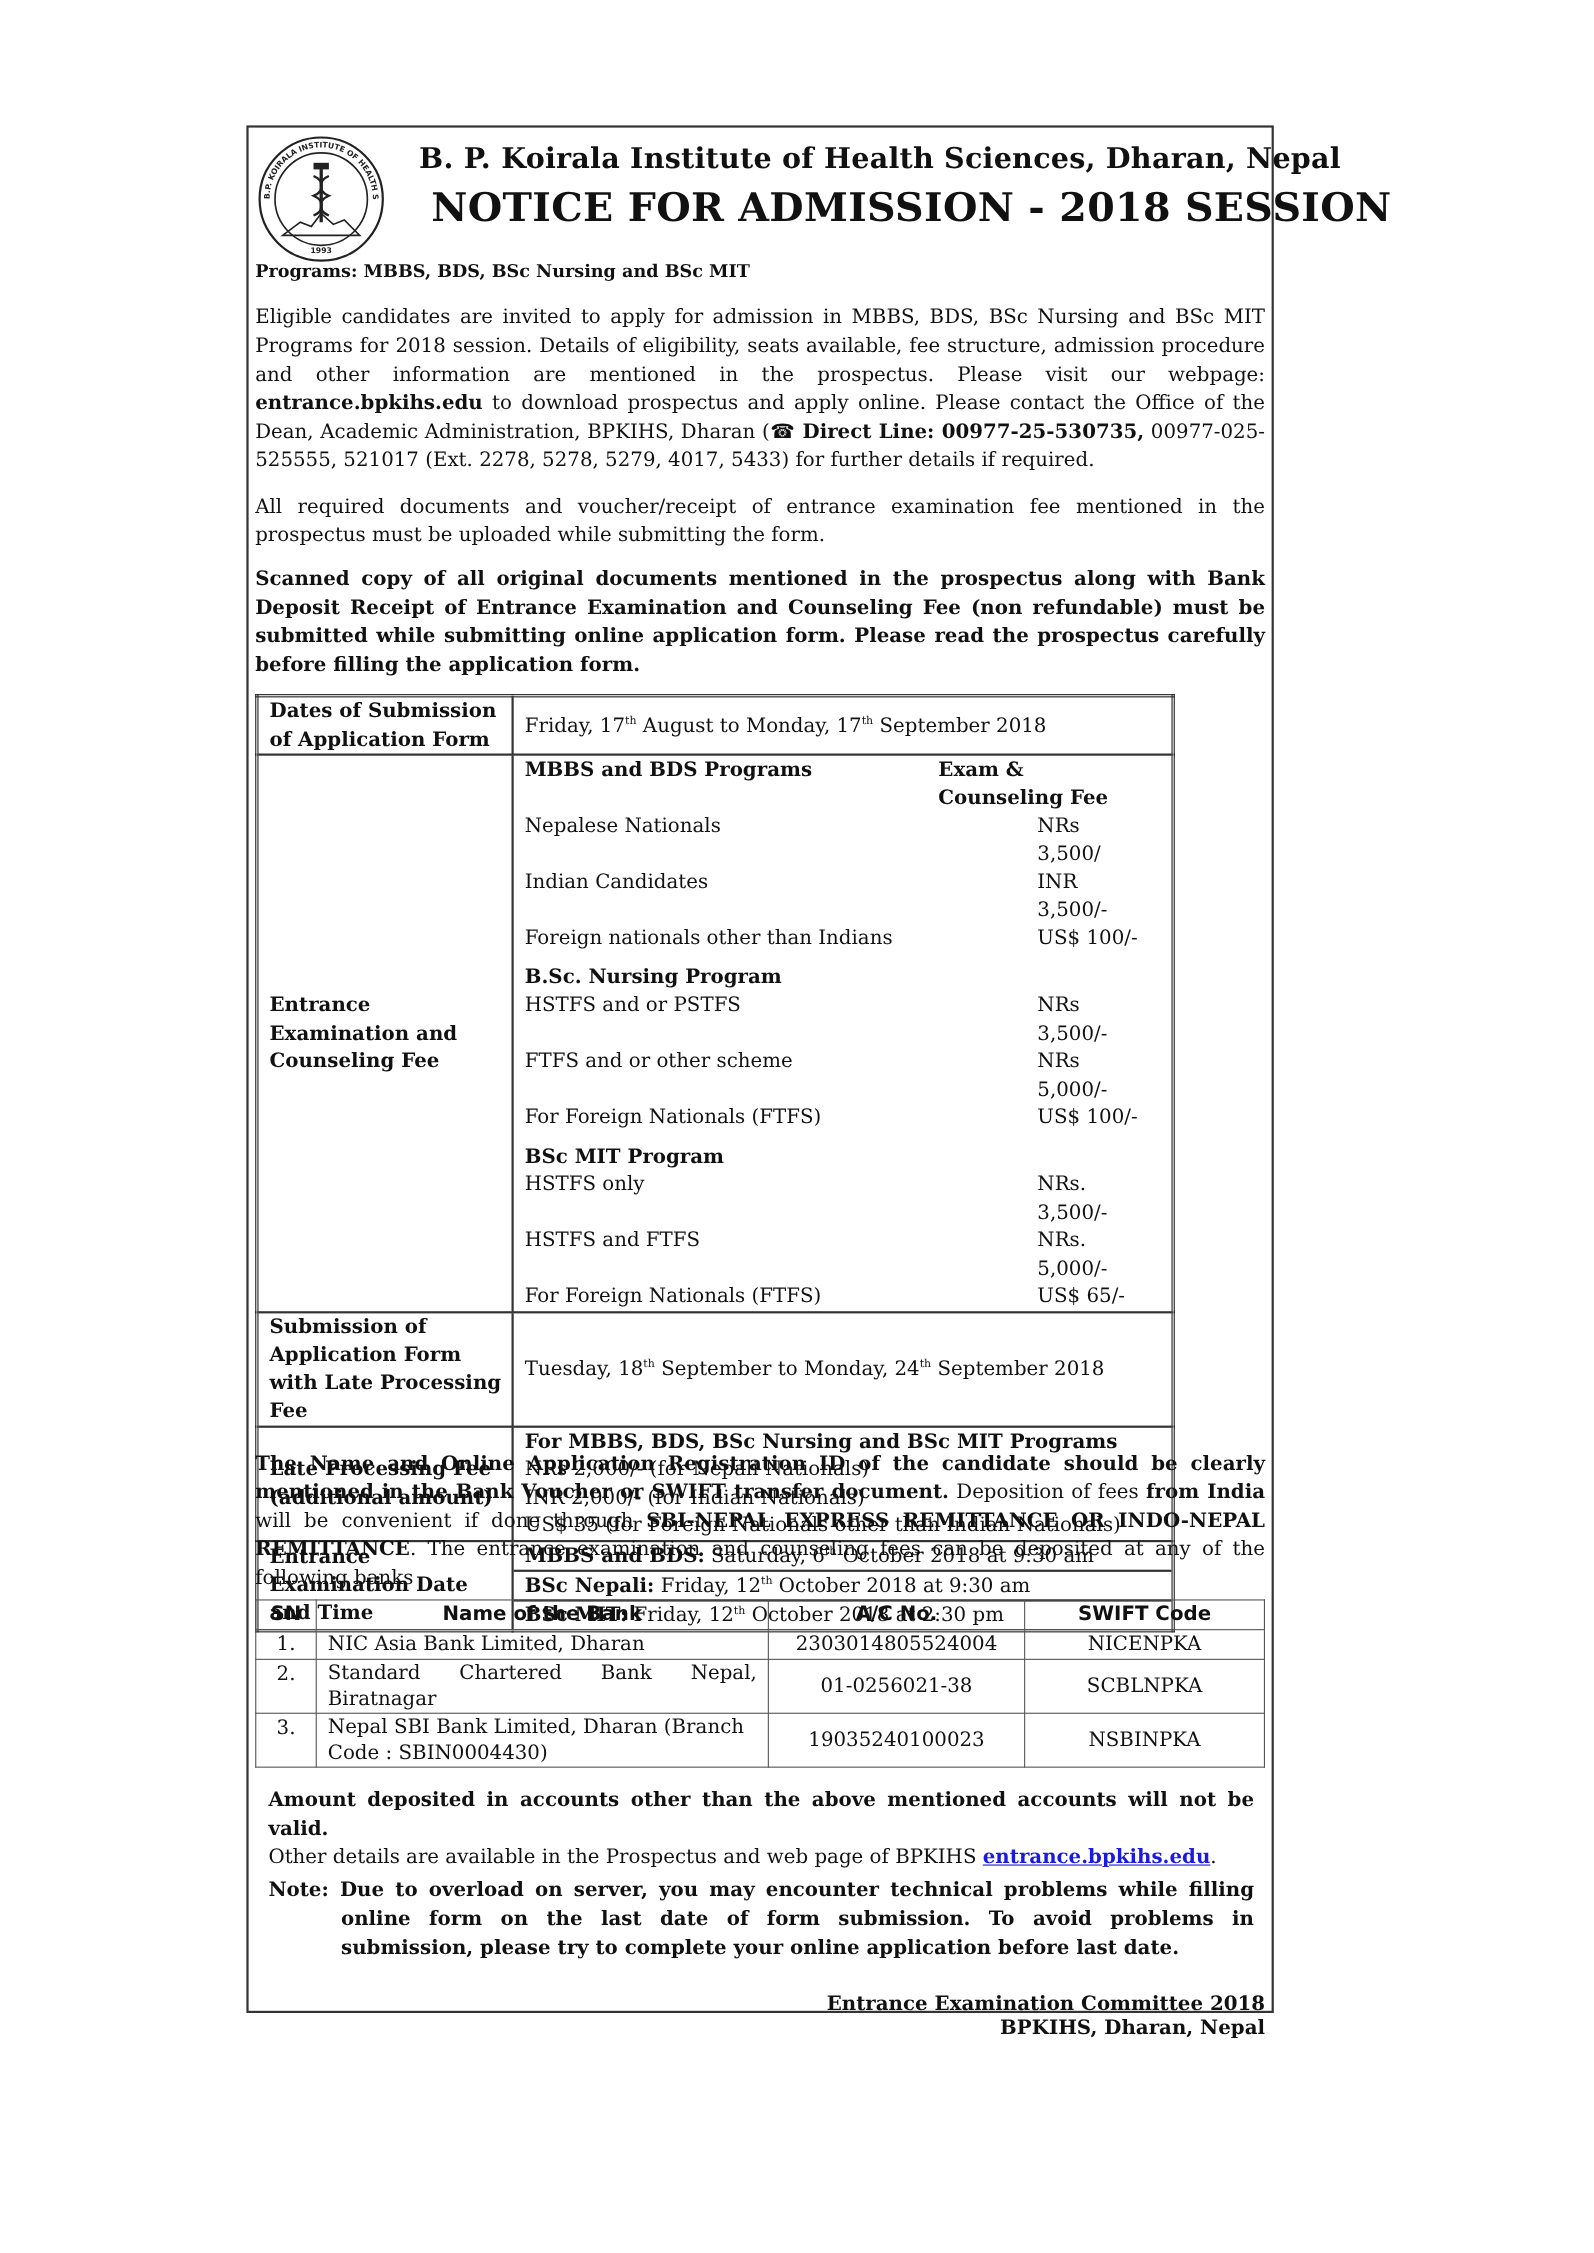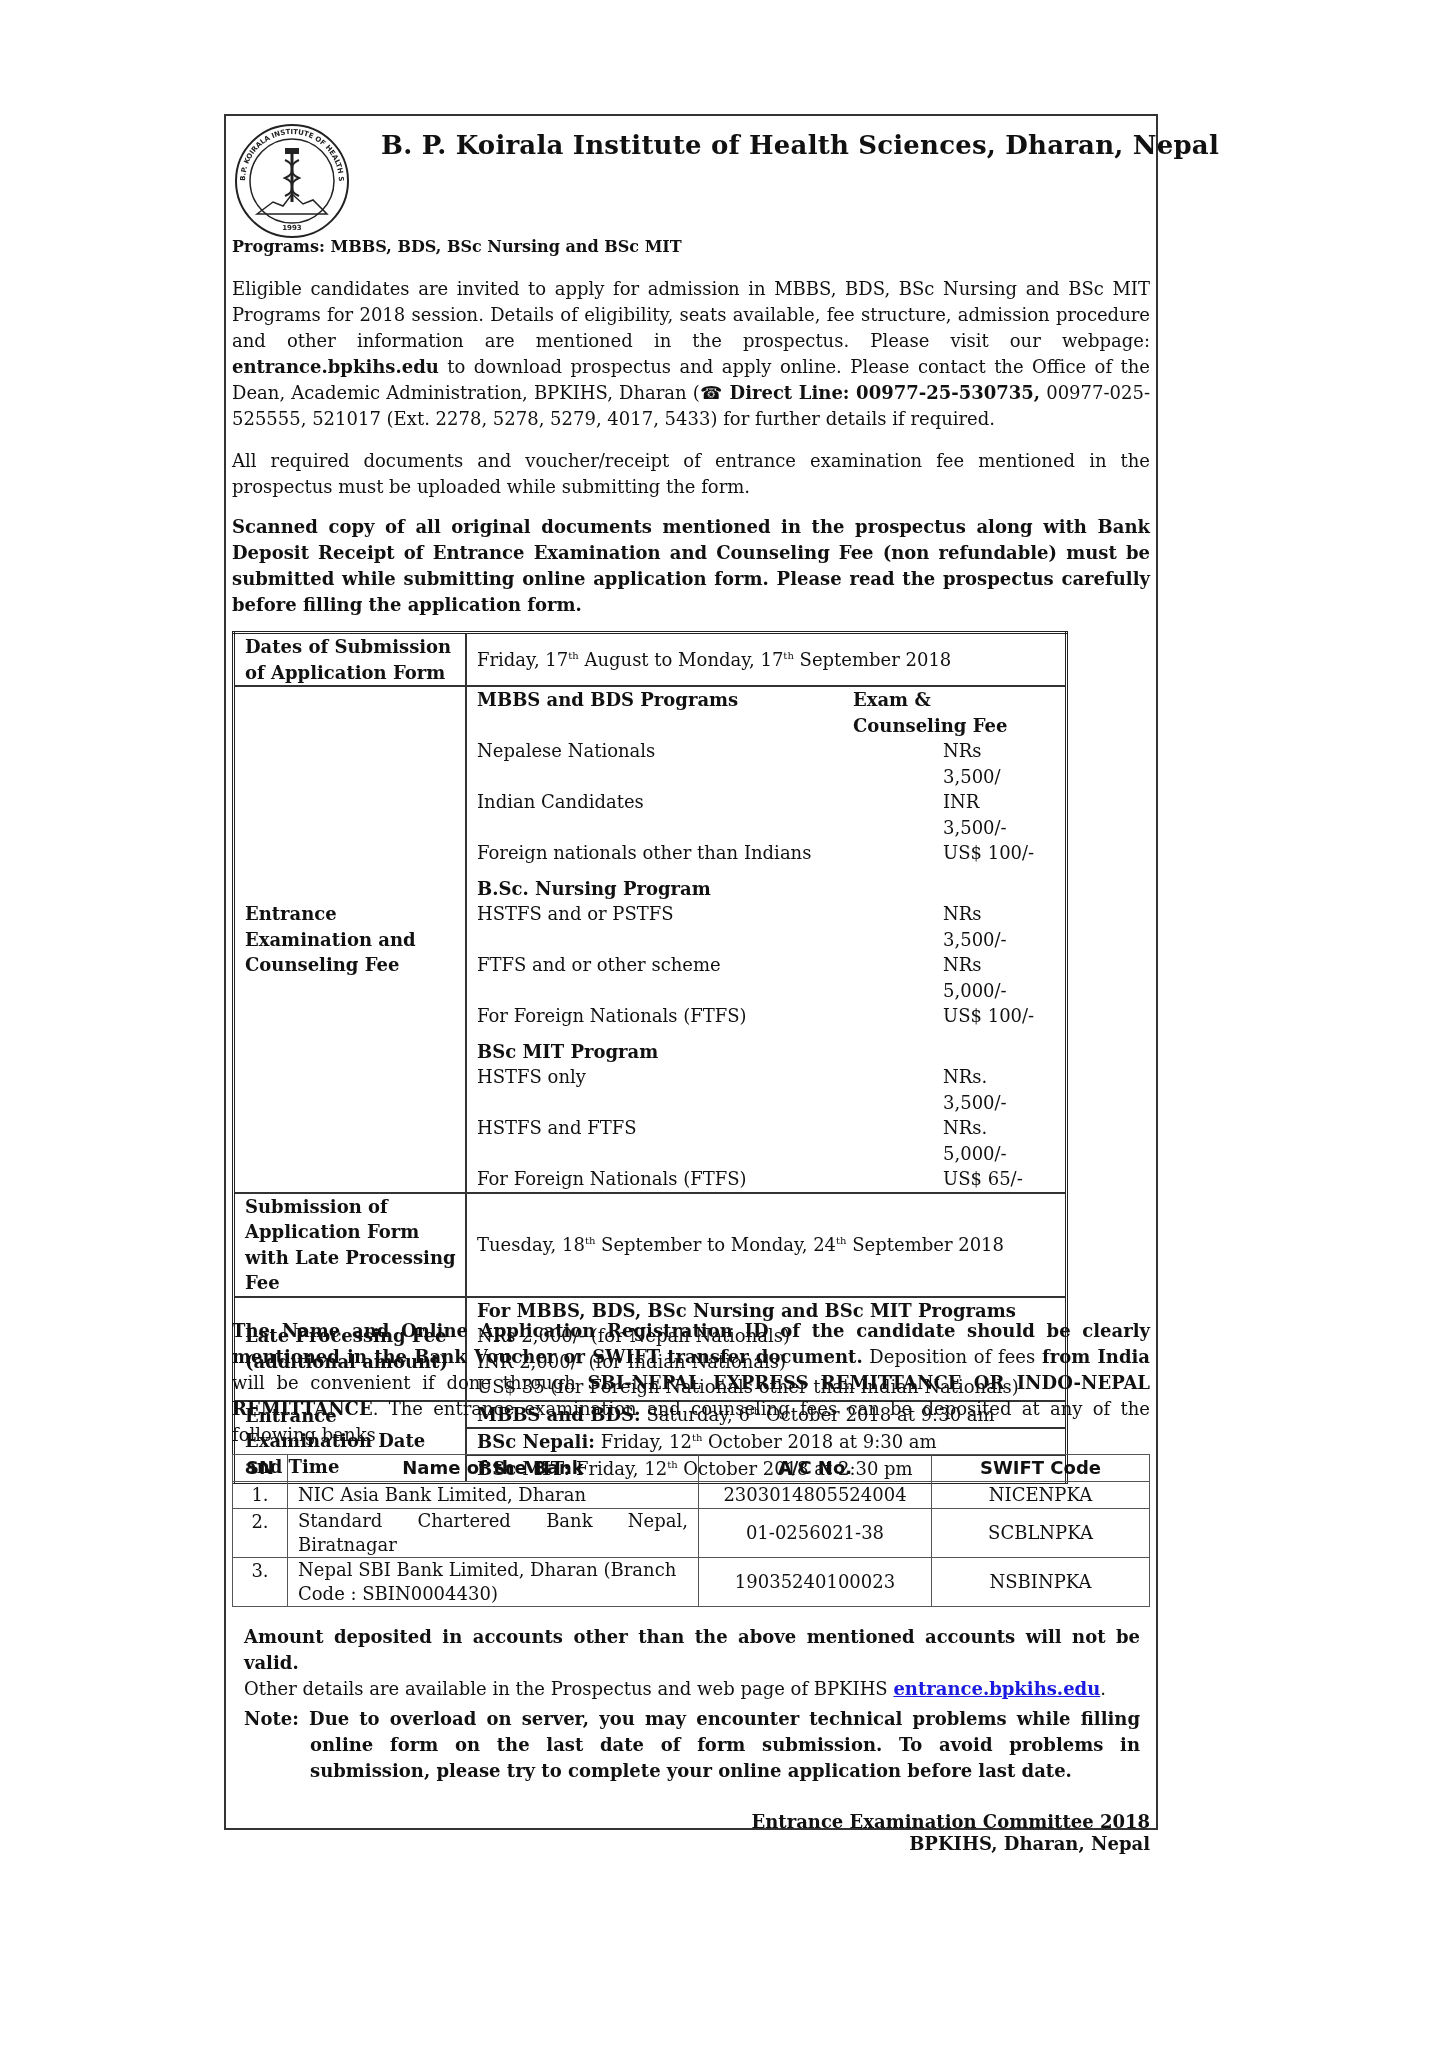--- a/index.html
+++ b/index.html
@@ -49,20 +49,21 @@
       <rect x="52" y="26" width="14" height="6" fill="#222"></rect>
       <line x1="59" y1="30" x2="59" y2="80" stroke="#222" stroke-width="3"></line>
       <path d="M52 38 C66 44,52 50,66 56 C52 62,66 68,52 74" fill="none" stroke="#222" stroke-width="2"></path>
       <path d="M66 38 C52 44,66 50,52 56 C66 62,52 68,66 74" fill="none" stroke="#222" stroke-width="2"></path>
       <path d="M24 92 L40 80 L50 84 L59 72 L70 82 L80 78 L94 92 Z" fill="none" stroke="#222" stroke-width="1.5"></path>
       <text x="59" y="108" text-anchor="middle" font-size="7" font-family="DejaVu Sans, sans-serif" font-weight="bold" fill="#222">1993</text>
     </svg>
   </div>
 
   <div class="abs inst">B. P. Koirala Institute of Health Sciences, Dharan, Nepal</div>
+  <div class="abs title">NOTICE FOR ADMISSION - 2018 SESSION</div>
   <div class="abs programs">Programs: MBBS, BDS, BSc Nursing and BSc MIT</div>
 
   <div class="abs para" style="top:160px;">
     <span>Eligible candidates are invited to apply for admission in MBBS, BDS, BSc Nursing and BSc MIT Programs for 2018 session. Details of eligibility, seats available, fee structure, admission procedure and other information are mentioned in the prospectus. Please visit our webpage: </span><b>entrance.bpkihs.edu</b><span> to download prospectus and apply online.  Please contact the Office of the Dean, Academic Administration, BPKIHS, Dharan (</span><span>☎</span><b> Direct Line: 00977-25-530735,</b><span> 00977-025-525555, 521017 (Ext. 2278, 5278, 5279, 4017, 5433) for further details if required.</span>
   </div>
 
   <div class="abs para" style="top:332px;">All required documents and voucher/receipt of entrance examination fee mentioned in the prospectus must be uploaded while submitting the form.</div>
   <div class="abs para" style="top:398px;font-weight:bold;">Scanned copy of all original documents mentioned in the prospectus along with Bank Deposit Receipt of Entrance Examination and Counseling Fee (non refundable) must be submitted while submitting online application form. Please read the prospectus carefully before filling the application form.</div>
 
   <table class="main-table">

